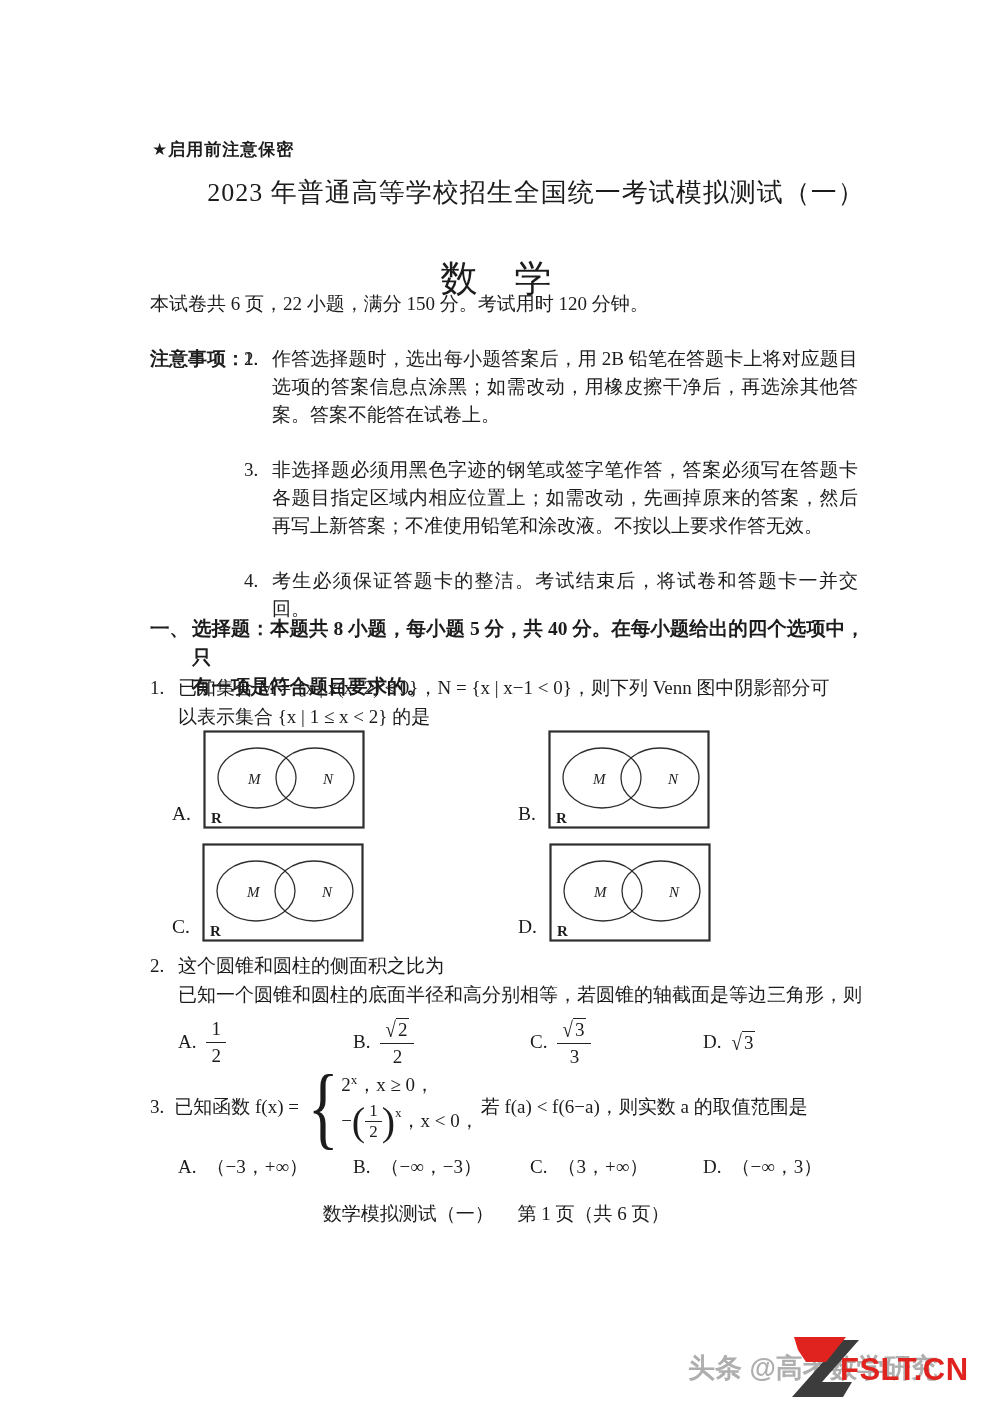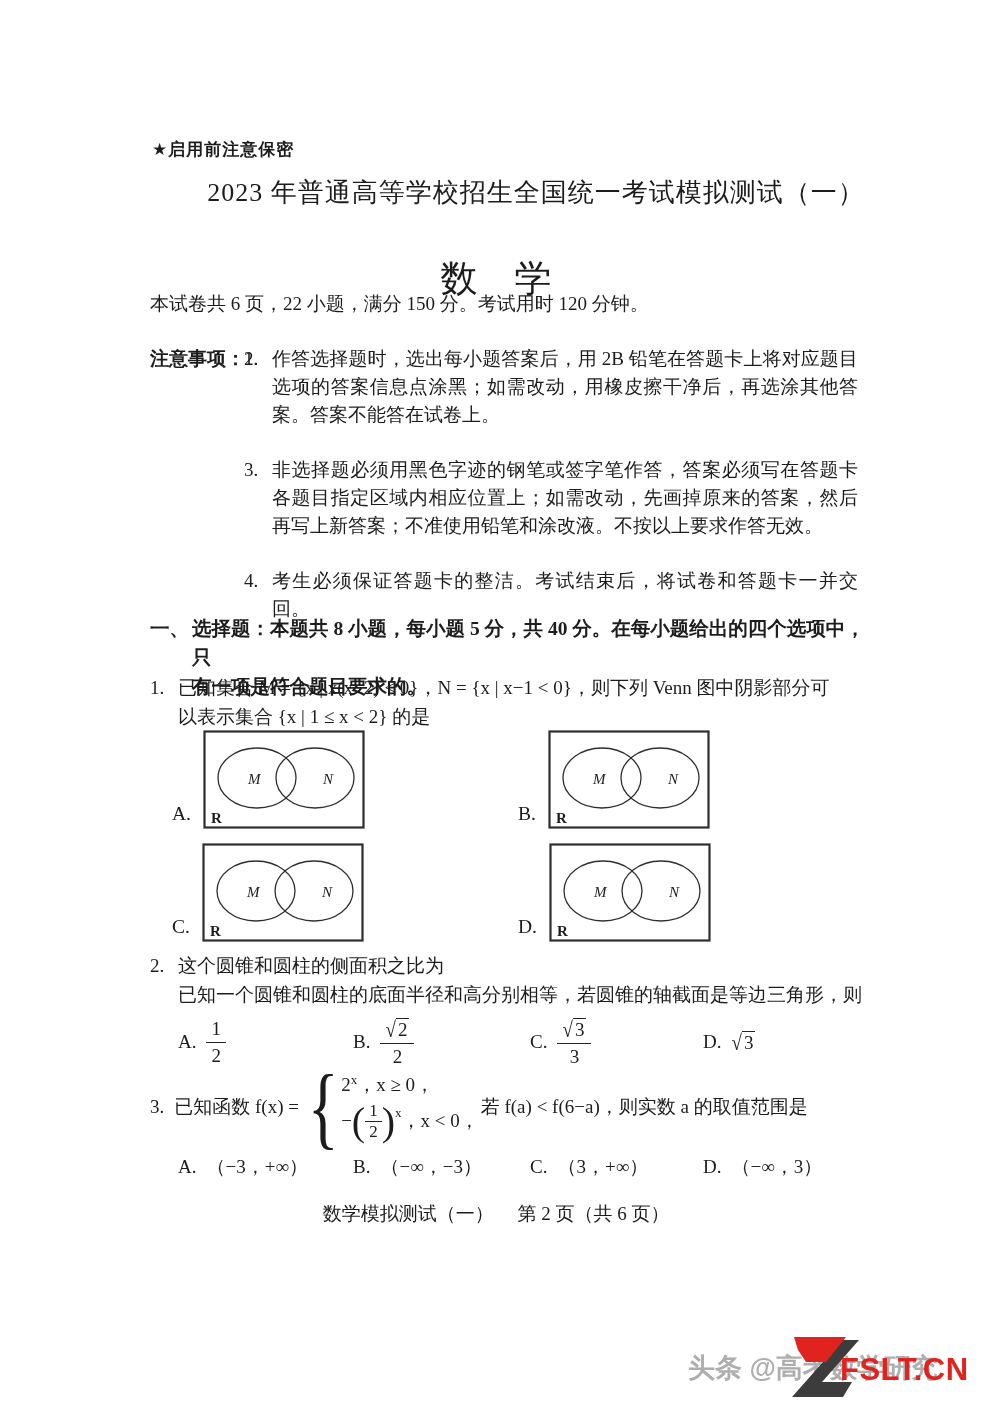--- a/index.html
+++ b/index.html
@@ -244,21 +244,21 @@
   </div>
   <div class="opt-row-item" style="left:530px;top:1152px;height:30px;">
     <span class="opt-label">C.</span>
     <span>（3，+∞）</span>
   </div>
   <div class="opt-row-item" style="left:703px;top:1152px;height:30px;">
     <span class="opt-label">D.</span>
     <span>（−∞，3）</span>
   </div>
 
-  <div class="abs center footer">数学模拟测试（一）　 第 2 页（共 6 页）</div>
+  <div class="abs center footer">数学模拟测试（一）　 第 1 页（共 6 页）</div>
 
   <div class="watermark">
     <span class="wm-gray">头条 @高考数学研究</span>
     <svg class="wm-logo" width="82" height="66" viewBox="0 0 82 66">
       <path id="z-dark" d="M62,6 L79,6 L42,48 L72,48 L63,63 L12,63 L50,20 Z" fill="#3c3c3c"></path>
       <path id="z-red" d="M14,3 L66,3 L46,28 L26,28 L18,16 Z" fill="#e0231e"></path>
     </svg>
     <span class="wm-site" style="color: rgb(224, 35, 30);">FSLT.CN</span>
   </div>
 

